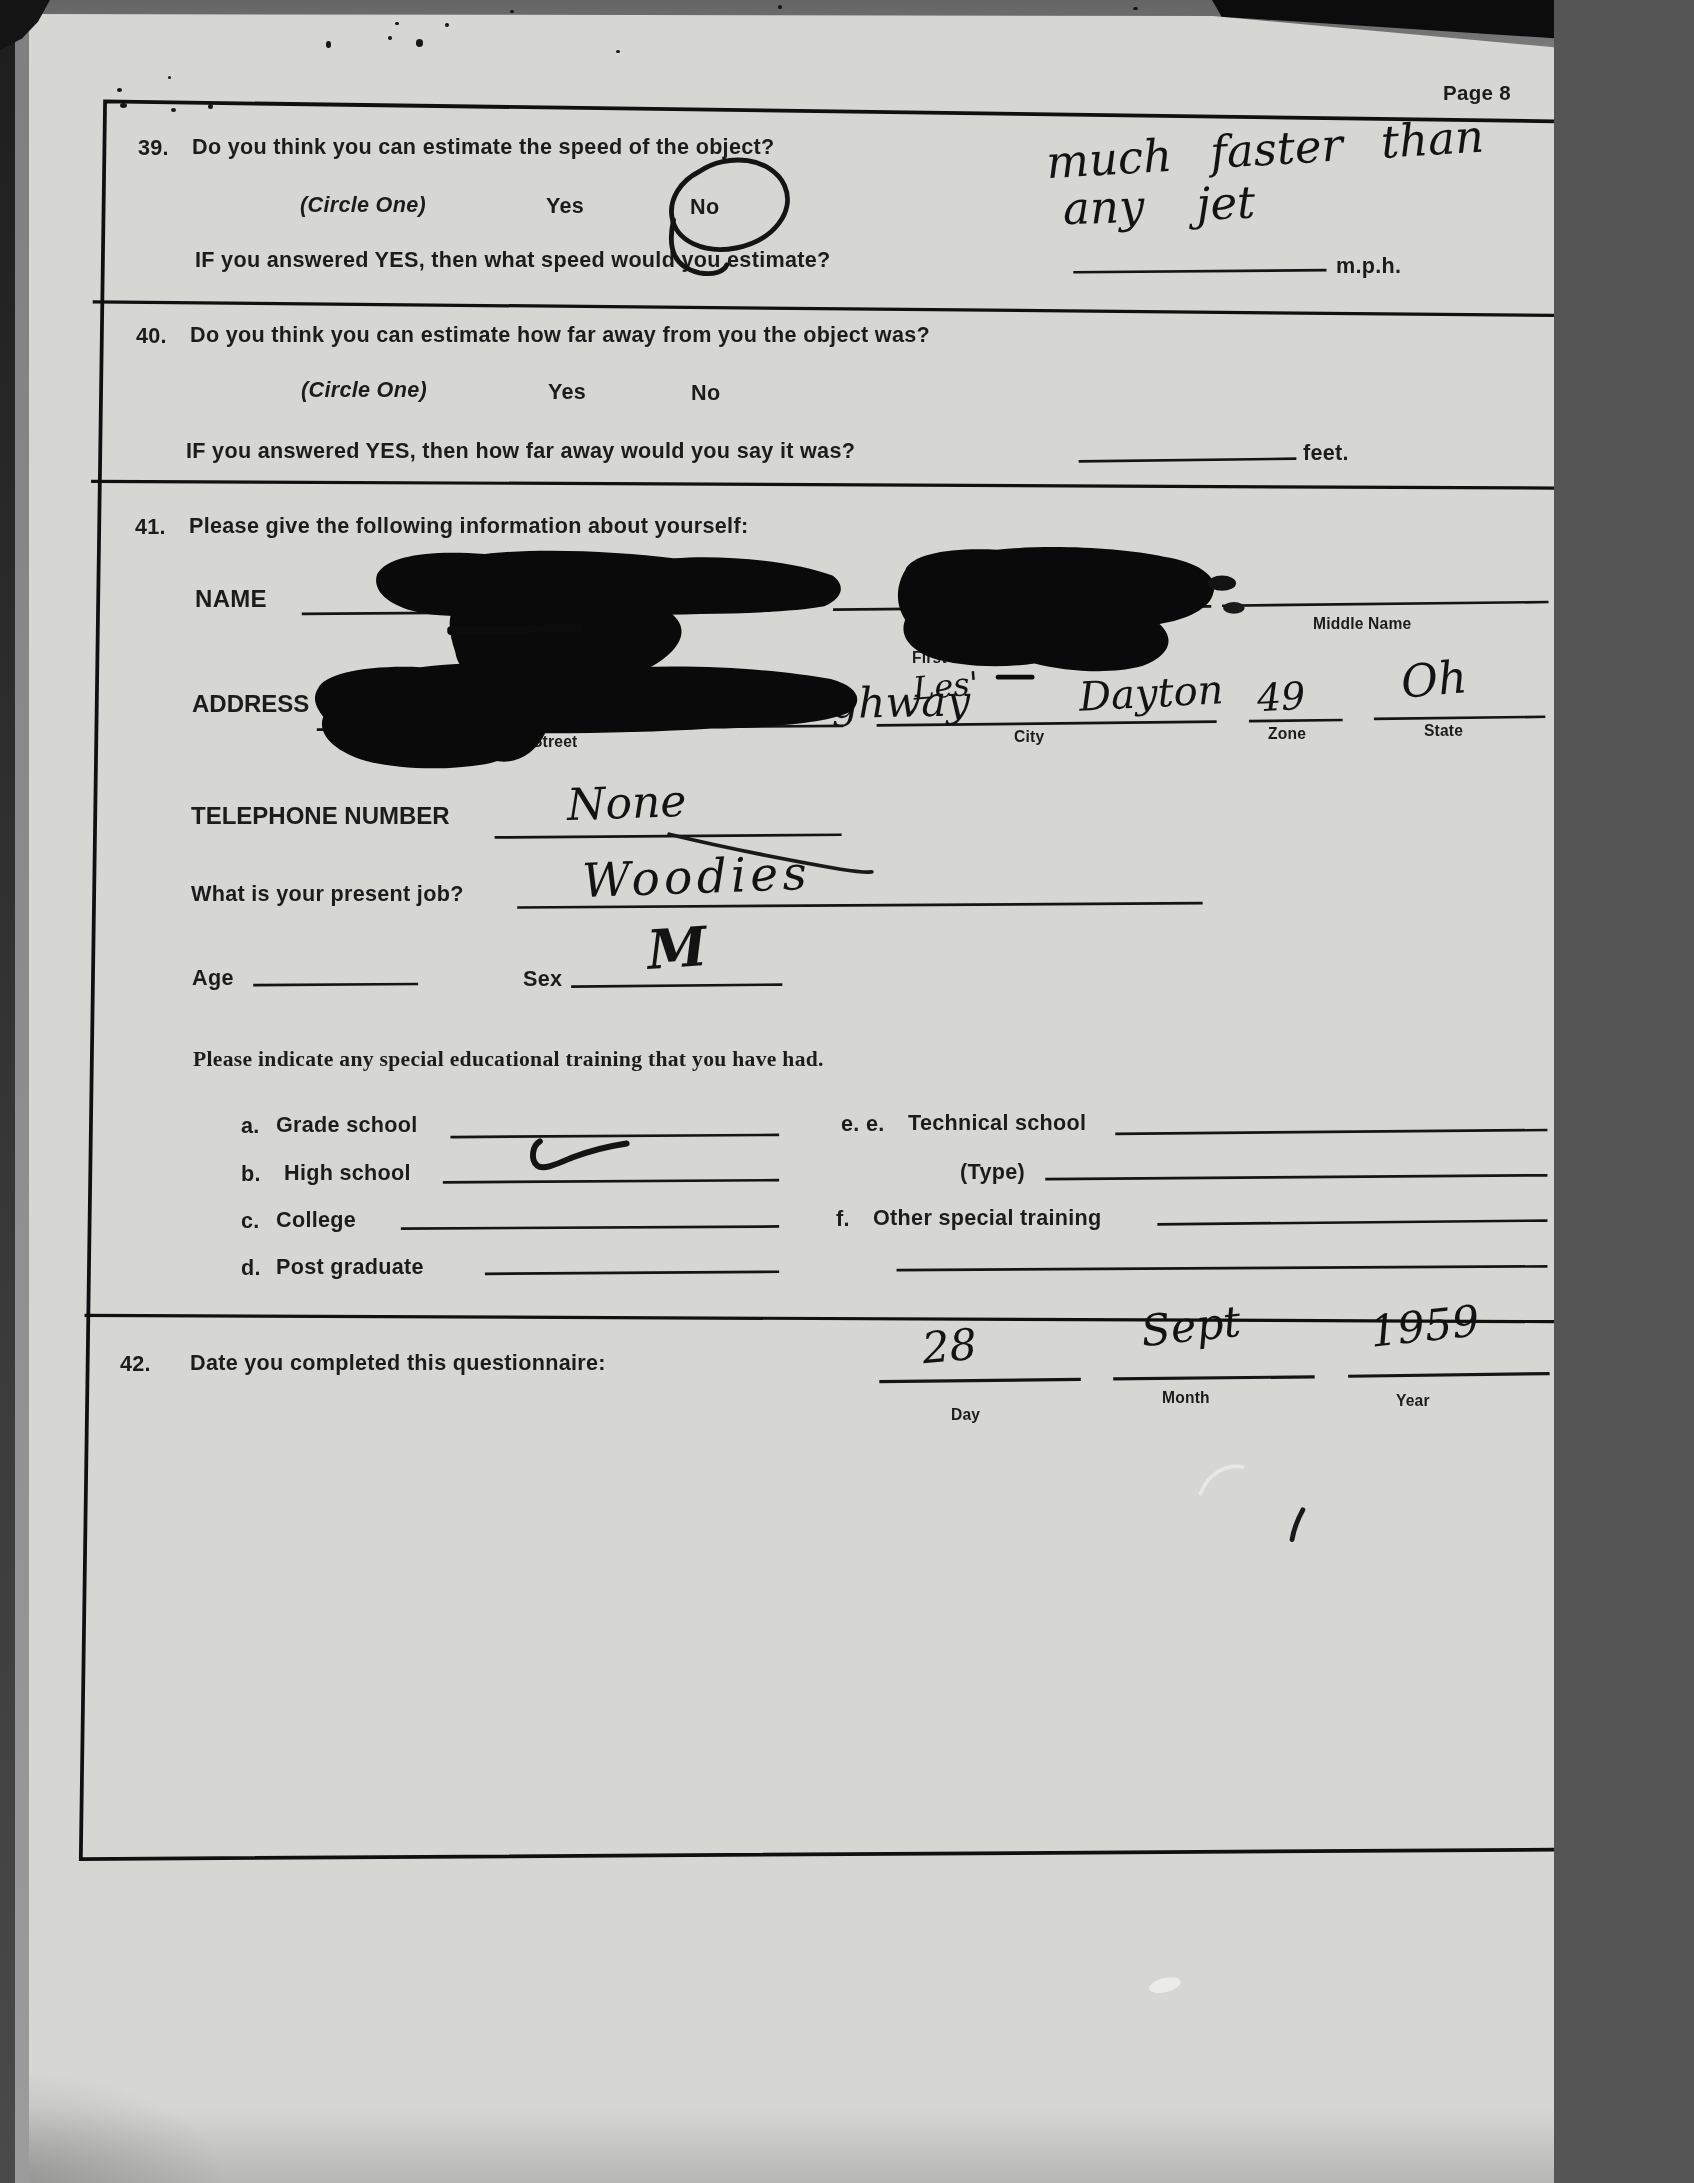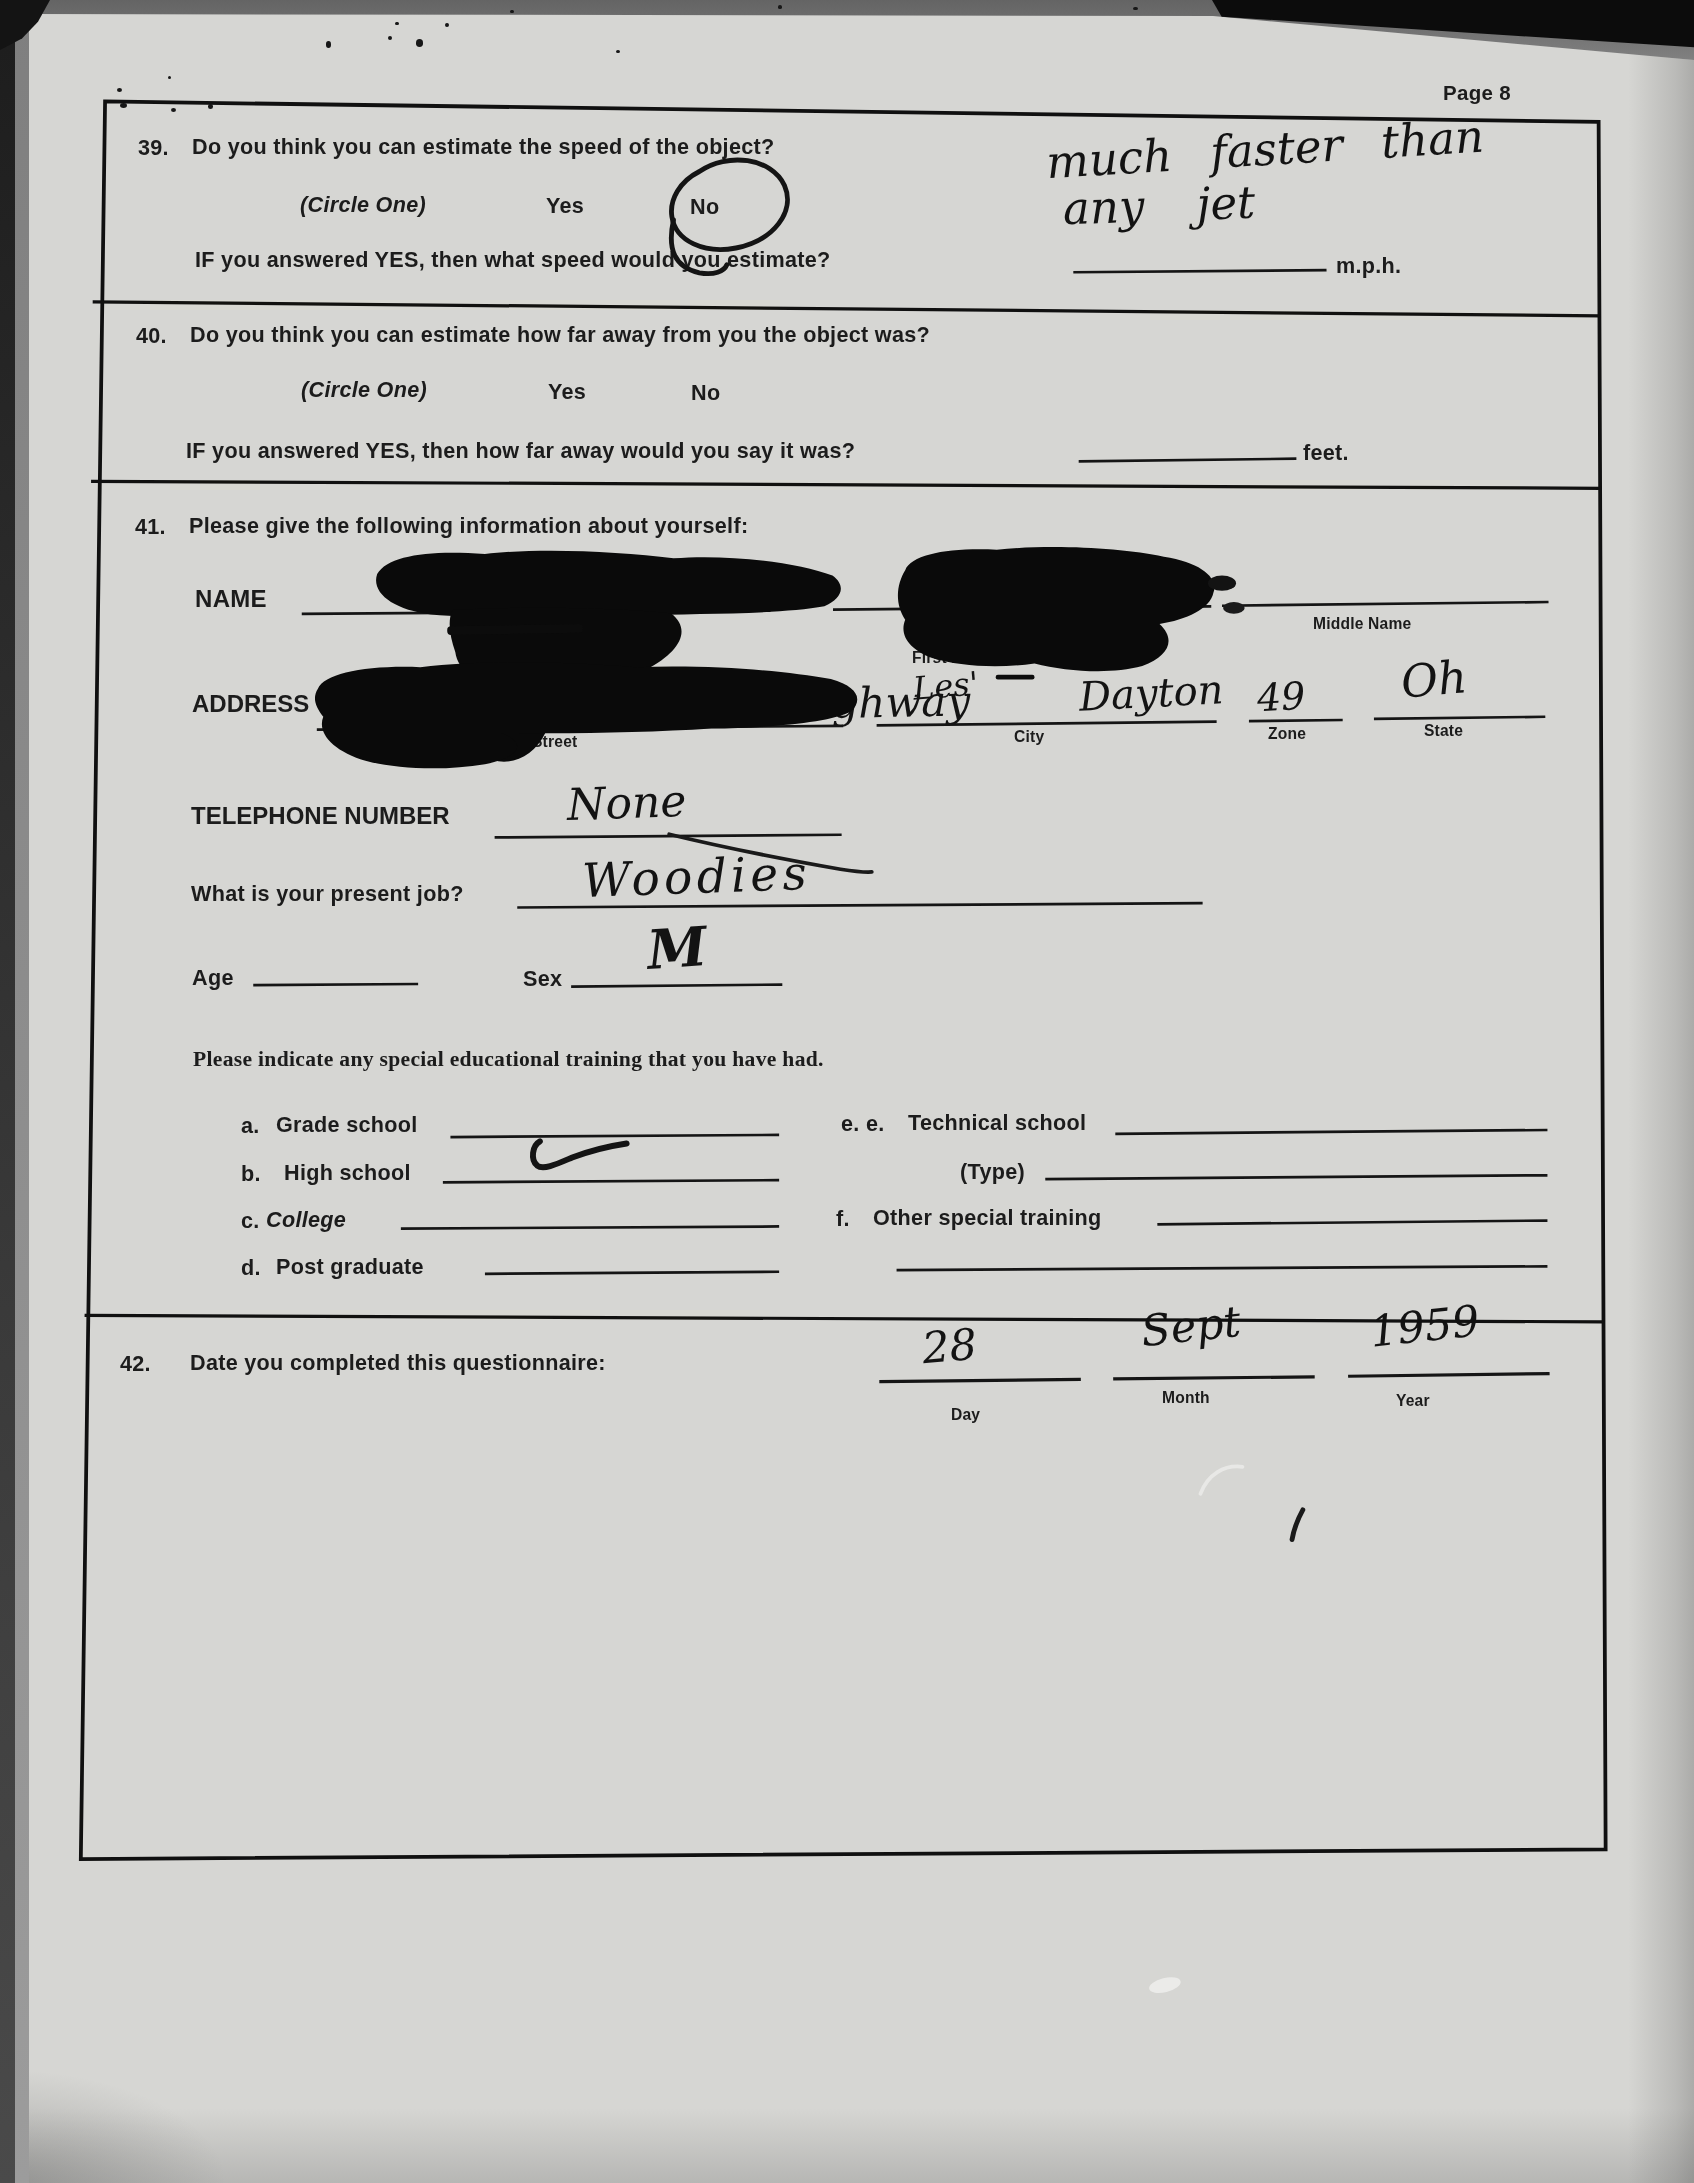--- a/index.html
+++ b/index.html
@@ -1,16 +1,16 @@
 <!DOCTYPE html>
 <html style="font-size:8.6px"><head>
 <meta charset="utf-8">
 <style>
   html,body{margin:0;padding:0;background:#555;}
-  .canvas{position:relative;width:1694px;height:2183px;overflow:hidden;
+  .canvas{position:relative;width:1554px;height:2183px;overflow:hidden;
     background:linear-gradient(180deg,#646464 0px,#8a8a8a 81px,#949494 216px,#989898 100%);
     font-family:"Liberation Sans",sans-serif;}
   .paper{position:absolute;left:0;top:0;width:1694px;height:2183px;
     background:
       linear-gradient(90deg, rgba(0,0,0,0) 1628px, rgba(60,60,60,.18) 1676px, rgba(60,60,60,.28) 1694px),
       linear-gradient(0deg, rgba(70,70,70,.22) 0px, rgba(70,70,70,0) 75px),
       radial-gradient(323px 162px at 0% 100%, rgba(60,60,60,.30), rgba(60,60,60,0) 70%),
       #d6d6d3;
     clip-path:polygon(28px 14px,1213px 16px,1694px 60px,1694px 2183px,28px 2183px);}
   .strip-dark{position:absolute;left:0;top:0;width:15px;height:2183px;background:linear-gradient(180deg,#1d1d1d,#3a3a3a 60%,#4a4a4a);}
@@ -92,21 +92,21 @@
   <div class="pt t40" style="left:192px;top:965px;">Age</div>
   <div class="pt t40" style="left:516px;top:966px;margin-left:7px;">Sex</div>
 
   <div class="pt t40" style="left:193px;top:1047px;font-family:Liberation Serif, serif;">Please indicate any special educational training that you have had.</div>
 
   <div class="pt t40" style="left:241px;top:1113px;">a.</div>
   <div class="pt t40" style="left:276px;top:1112px;">Grade school</div>
   <div class="pt t40" style="left:241px;top:1161px;">b.</div>
   <div class="pt t40" style="left:284px;top:1160px;">High school</div>
   <div class="pt t40" style="left:241px;top:1208px;">c.</div>
-  <div class="pt t40" style="left:266px;top:1207px;font-style:italic;">College</div>
+  <div class="pt t40" style="left:276px;top:1207px;">College</div>
   <div class="pt t40" style="left:241px;top:1255px;">d.</div>
   <div class="pt t40" style="left:276px;top:1254px;">Post graduate</div>
 
   <div class="pt t40" style="left:841px;top:1111px;">e. e.</div>
   <div class="pt t40" style="left:908px;top:1110px;">Technical school</div>
   <div class="pt t40" style="left:960px;top:1159px;">(Type)</div>
   <div class="pt t40" style="left:836px;top:1206px;">f.</div>
   <div class="pt t40" style="left:873px;top:1205px;">Other special training</div>
 
   <div class="pt t40" style="left:120px;top:1351px;">42.</div>

